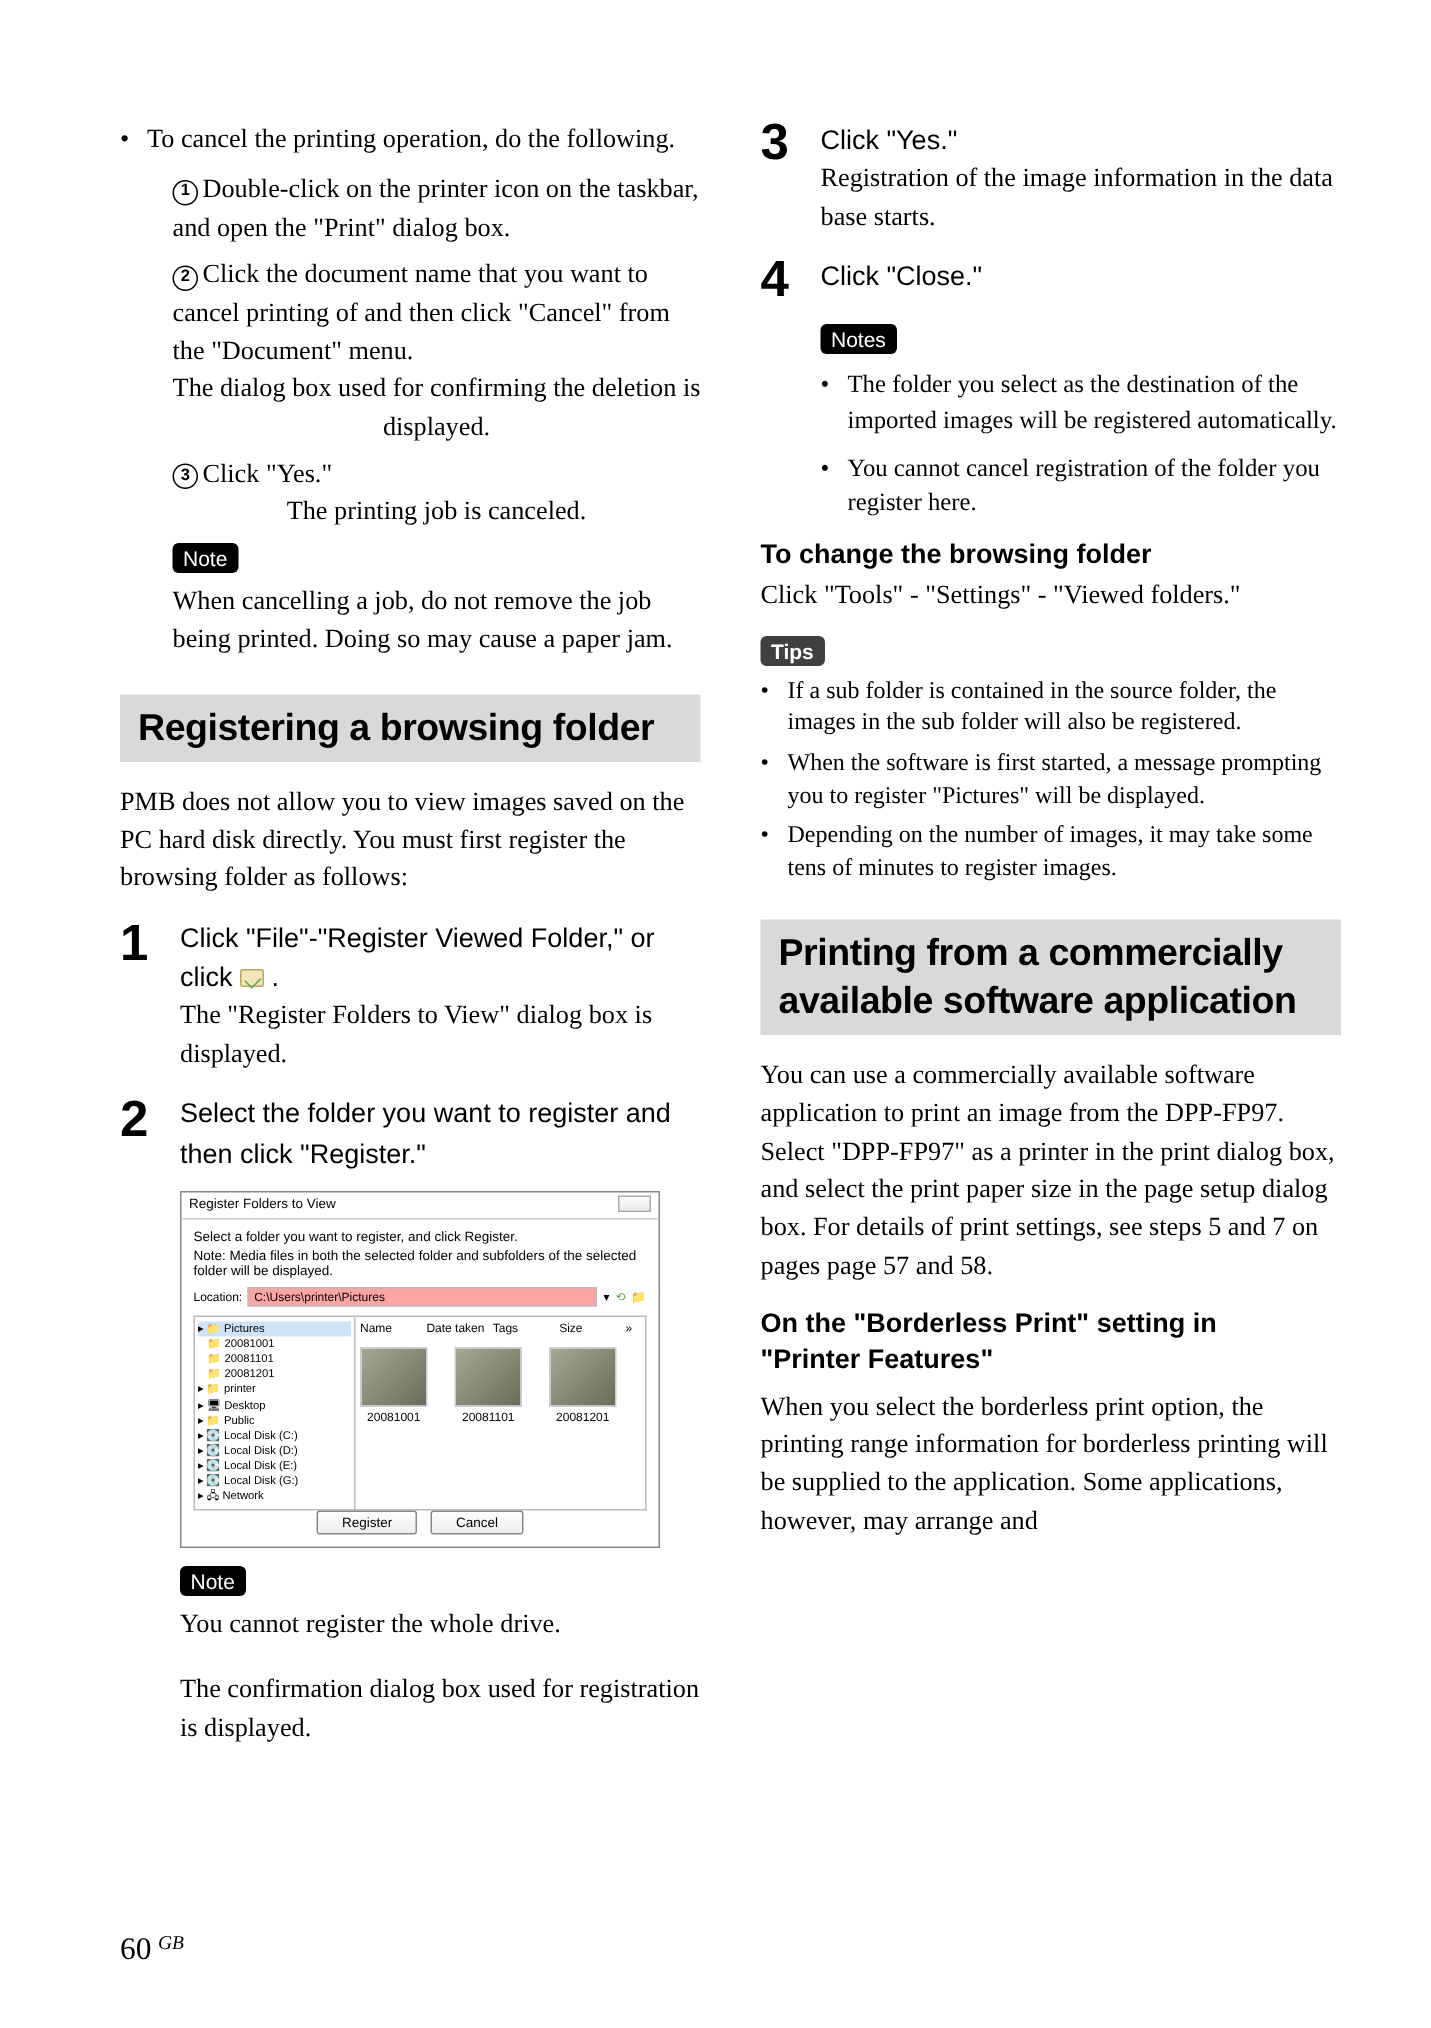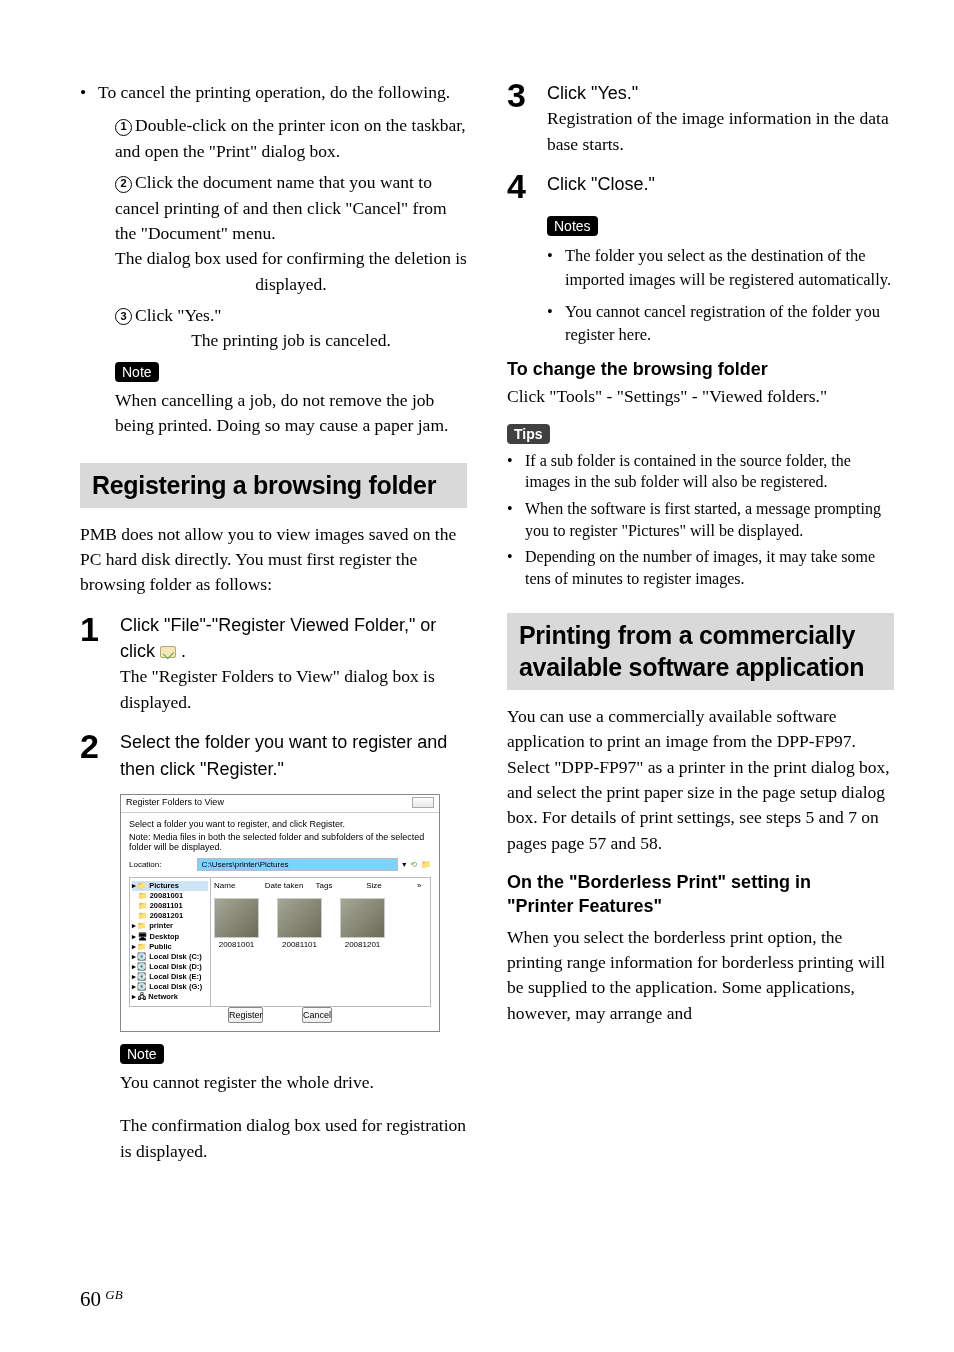--- a/index.html
+++ b/index.html
@@ -24,31 +24,31 @@
   .note-block .note-text { margin-top: 6px; font-size: 17.5px; line-height: 1.45; }
   .heading-bar { background: #d9d9d9; padding: 8px 12px; font-family: Arial, sans-serif; font-weight: bold; font-size: 25px; margin-top: 24px; margin-bottom: 14px; letter-spacing: -0.3px; }
   .num-step { display: flex; margin-top: 14px; }
   .step-num { font-family: Arial, sans-serif; font-weight: bold; font-size: 34px; width: 40px; flex-shrink: 0; line-height: 1; }
   .step-body { font-size: 17.5px; line-height: 1.45; }
   .step-instr { font-family: Arial, sans-serif; font-size: 18px; line-height: 1.45; }
   .dialog-img { margin: 12px 0 12px 40px; border: 1px solid #888; width: 320px; height: 238px; position: relative; background: #fff; font-family: Arial, sans-serif; font-size: 9px; }
   .dialog-titlebar { height: 18px; border-bottom: 1px solid #ccc; padding: 2px 5px; display: flex; justify-content: space-between; align-items: flex-start; }
   .dialog-body { padding: 6px 8px; }
   .dialog-loc { display: flex; align-items: center; gap: 4px; margin-top: 6px; font-size: 8px; }
-  .loc-input { border: 1px solid #bbb; padding: 1px 3px; flex: 1; background: #7dd3fc; margin-left: 32px; }
+  .loc-input { border: 1px solid #bbb; padding: 1px 3px; flex: 1; background: #fca5a5; }
   .tree-pane { display: flex; margin-top: 6px; height: 130px; }
-  .tree-left { width: 82px; border: 1px solid #bbb; padding: 3px 2px; font-size: 7.5px; line-height: 1.35; overflow: hidden; font-weight: bold; }
+  .tree-left { width: 108px; border: 1px solid #bbb; padding: 3px 2px; font-size: 7.5px; line-height: 1.35; overflow: hidden; }
   .tree-right { flex: 1; border: 1px solid #bbb; border-left: none; padding: 3px; display: flex; }
   .thumb-head { display: flex; font-size: 8px; width: 100%; }
   .thumb-head span { flex: 1; }
   .thumbs-row { display: flex; gap: 18px; margin-top: 8px; }
   .thumb { width: 45px; text-align: center; font-size: 8px; }
   .thumb .tbox { width: 45px; height: 40px; border: 1px solid #ccc; background: linear-gradient(135deg,#a7a796,#6b6b5a); margin-bottom: 2px; }
   .dialog-foot { position: absolute; bottom: 8px; left: 0; width: 100%; text-align: center; }
-  .dbtn { display: inline-block; border: 1px solid #888; border-radius: 2px; background: linear-gradient(#fdfdfd,#eee); font-size: 9px; padding: 2px 0; margin: 0 18px; }
+  .dbtn { display: inline-block; border: 1px solid #888; border-radius: 2px; background: linear-gradient(#fdfdfd,#eee); font-size: 9px; padding: 2px 16px; margin: 0 3px; }
   .note-block2 { margin-left: 40px; margin-top: 10px; }
   .sans-bold-head { font-family: Arial, sans-serif; font-weight: bold; font-size: 18px; margin-top: 12px; margin-bottom: 4px; }
   .tips-badge { display: inline-block; background: #404040; color: #fff; font-family: Arial, sans-serif; font-weight: bold; font-size: 14px; padding: 2px 7px; border-radius: 4px; margin-top: 14px; }
   .tips-list .bullet-item { font-size: 16px; line-height: 1.35; margin-bottom: 5px; }
   .folder-icon { display: inline-block; width: 16px; height: 12px; background: #f3e7b8; border: 1px solid #b8a860; border-radius: 2px; position: relative; top: 1px; }
   .folder-icon::after { content:""; position:absolute; top:3px; left:3px; width:8px; height:6px; border:1.3px solid #5aa35f; border-width:0 0 1.5px 1.5px; transform: rotate(-45deg); }
   .page-footer { position: absolute; bottom: 40px; left: 80px; font-size: 17px; }
   .page-footer .pn { font-size: 21px; margin-top: 16px; }
   .page-footer .gb { font-style: italic; font-size: 13px; vertical-align: top; }
   .col-r .step-num { line-height: 0.9; }

